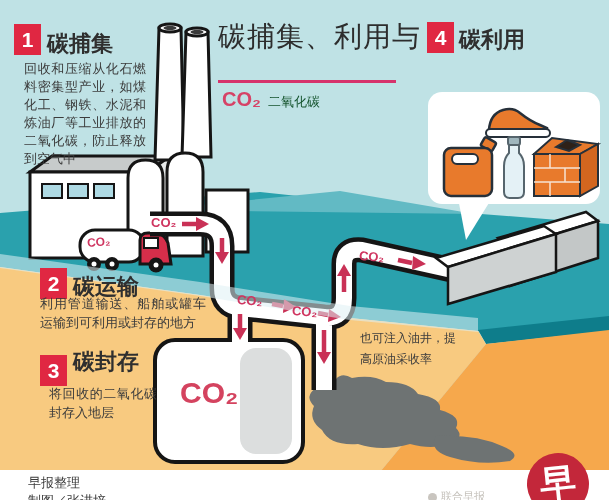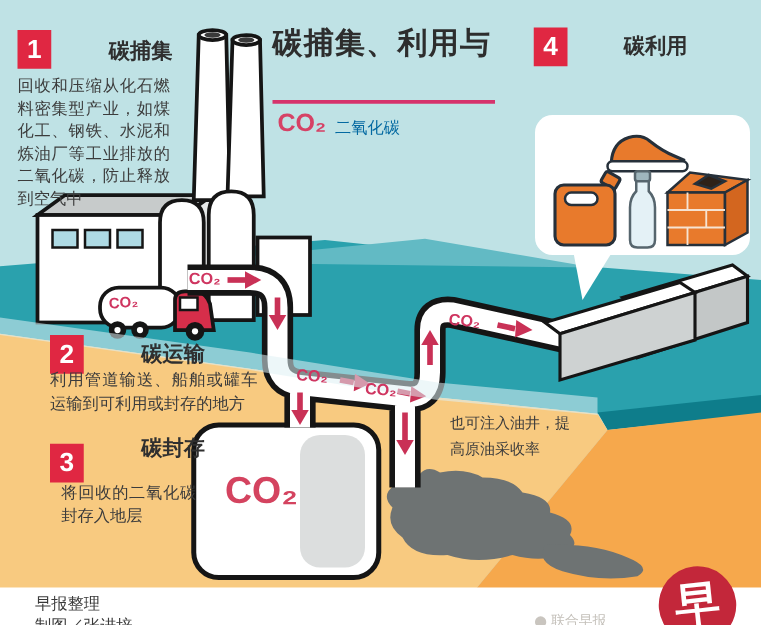--- a/index.html
+++ b/index.html
@@ -5,26 +5,26 @@
   html,body{margin:0;padding:0;background:#fff;}
   #canvas{
     position:relative;width:609px;height:500px;overflow:hidden;
     font-family:"Liberation Sans",sans-serif;background:#bfe2e5;
   }
   #canvas svg{position:absolute;left:0;top:0;}
   .sq{
     position:absolute;width:27px;height:31px;background:#e02742;color:#fff;
     font-weight:bold;font-size:21px;line-height:31px;text-align:center;
   }
-  .stitle{position:absolute;font-weight:bold;font-size:17px;color:#2f2f2f;white-space:nowrap;margin-left:40px;}
+  .stitle{position:absolute;font-weight:bold;font-size:22px;color:#2f2f2f;white-space:nowrap;}
   .sbody{position:absolute;font-size:13px;line-height:18px;color:#3c3c3c;word-break:break-all;text-align:justify;}
-  .maintitle{position:absolute;font-weight:bold;font-size:24px;letter-spacing:1px;color:#2d2d2d;white-space:nowrap;}
+  .maintitle{position:absolute;font-weight:normal;font-size:28px;letter-spacing:1px;color:#2d2d2d;white-space:nowrap;}
   .underline{position:absolute;height:3px;background:#d6336c;}
   .legend-sym{position:absolute;font-weight:bold;font-size:20px;color:#d64266;}
-  .legend-lab{position:absolute;font-size:13px;color:#0369a1;}
+  .legend-lab{position:absolute;font-size:13px;color:#14532d;}
   .pipelbl{position:absolute;font-weight:bold;font-size:13px;color:#cf3560;white-space:nowrap;}
   .trucklbl{position:absolute;font-weight:bold;font-size:12px;color:#cf3560;transform:rotate(-5deg);}
   .storagelbl{position:absolute;font-weight:bold;font-size:30px;color:#d4435f;}
   .oilnote{position:absolute;width:100px;font-size:12px;line-height:21px;color:#3c3c3c;word-break:break-all;}
   .credit{position:absolute;font-size:13px;color:#3a3a3a;white-space:nowrap;font-family:Liberation Mono, monospace;}
   .logo{
     position:absolute;left:527px;top:453px;width:62px;height:62px;border-radius:50%;
     background:#c3273a;color:#fff;text-align:center;font-size:36px;line-height:60px;
     font-weight:bold;transform:rotate(-6deg);
   }
@@ -145,21 +145,21 @@
     </g>
   </svg>
 
   <div class="maintitle" style="left:218px;top:18px">碳捕集、利用与</div>
   <div class="underline" style="left:218px;top:80px;width:178px"></div>
   <div class="legend-sym" style="left:222px;top:88px">CO₂</div>
   <div class="legend-lab" style="left:268px;top:93px">二氧化碳</div>
 
   <div class="sq" style="left:14px;top:24px">1</div>
   <div class="stitle" style="left:47px;top:29px">碳捕集</div>
-  <div class="sbody" style="left:14px;top:60px;width:122px">回收和压缩从化石燃料密集型产业，如煤化工、钢铁、水泥和炼油厂等工业排放的二氧化碳，防止释放到空气中</div>
+  <div class="sbody" style="left:24px;top:60px;width:122px">回收和压缩从化石燃料密集型产业，如煤化工、钢铁、水泥和炼油厂等工业排放的二氧化碳，防止释放到空气中</div>
 
   <div class="sq" style="left:40px;top:268px">2</div>
   <div class="stitle" style="left:73px;top:272px">碳运输</div>
   <div class="sbody" style="left:40px;top:294px;width:166px;line-height:19px">利用管道输送、船舶或罐车运输到可利用或封存的地方</div>
 
   <div class="sq" style="left:40px;top:355px">3</div>
   <div class="stitle" style="left:73px;top:347px">碳封存</div>
   <div class="sbody" style="left:49px;top:384px;width:108px;line-height:19px">将回收的二氧化碳封存入地层</div>
 
   <div class="sq" style="left:427px;top:22px">4</div>

